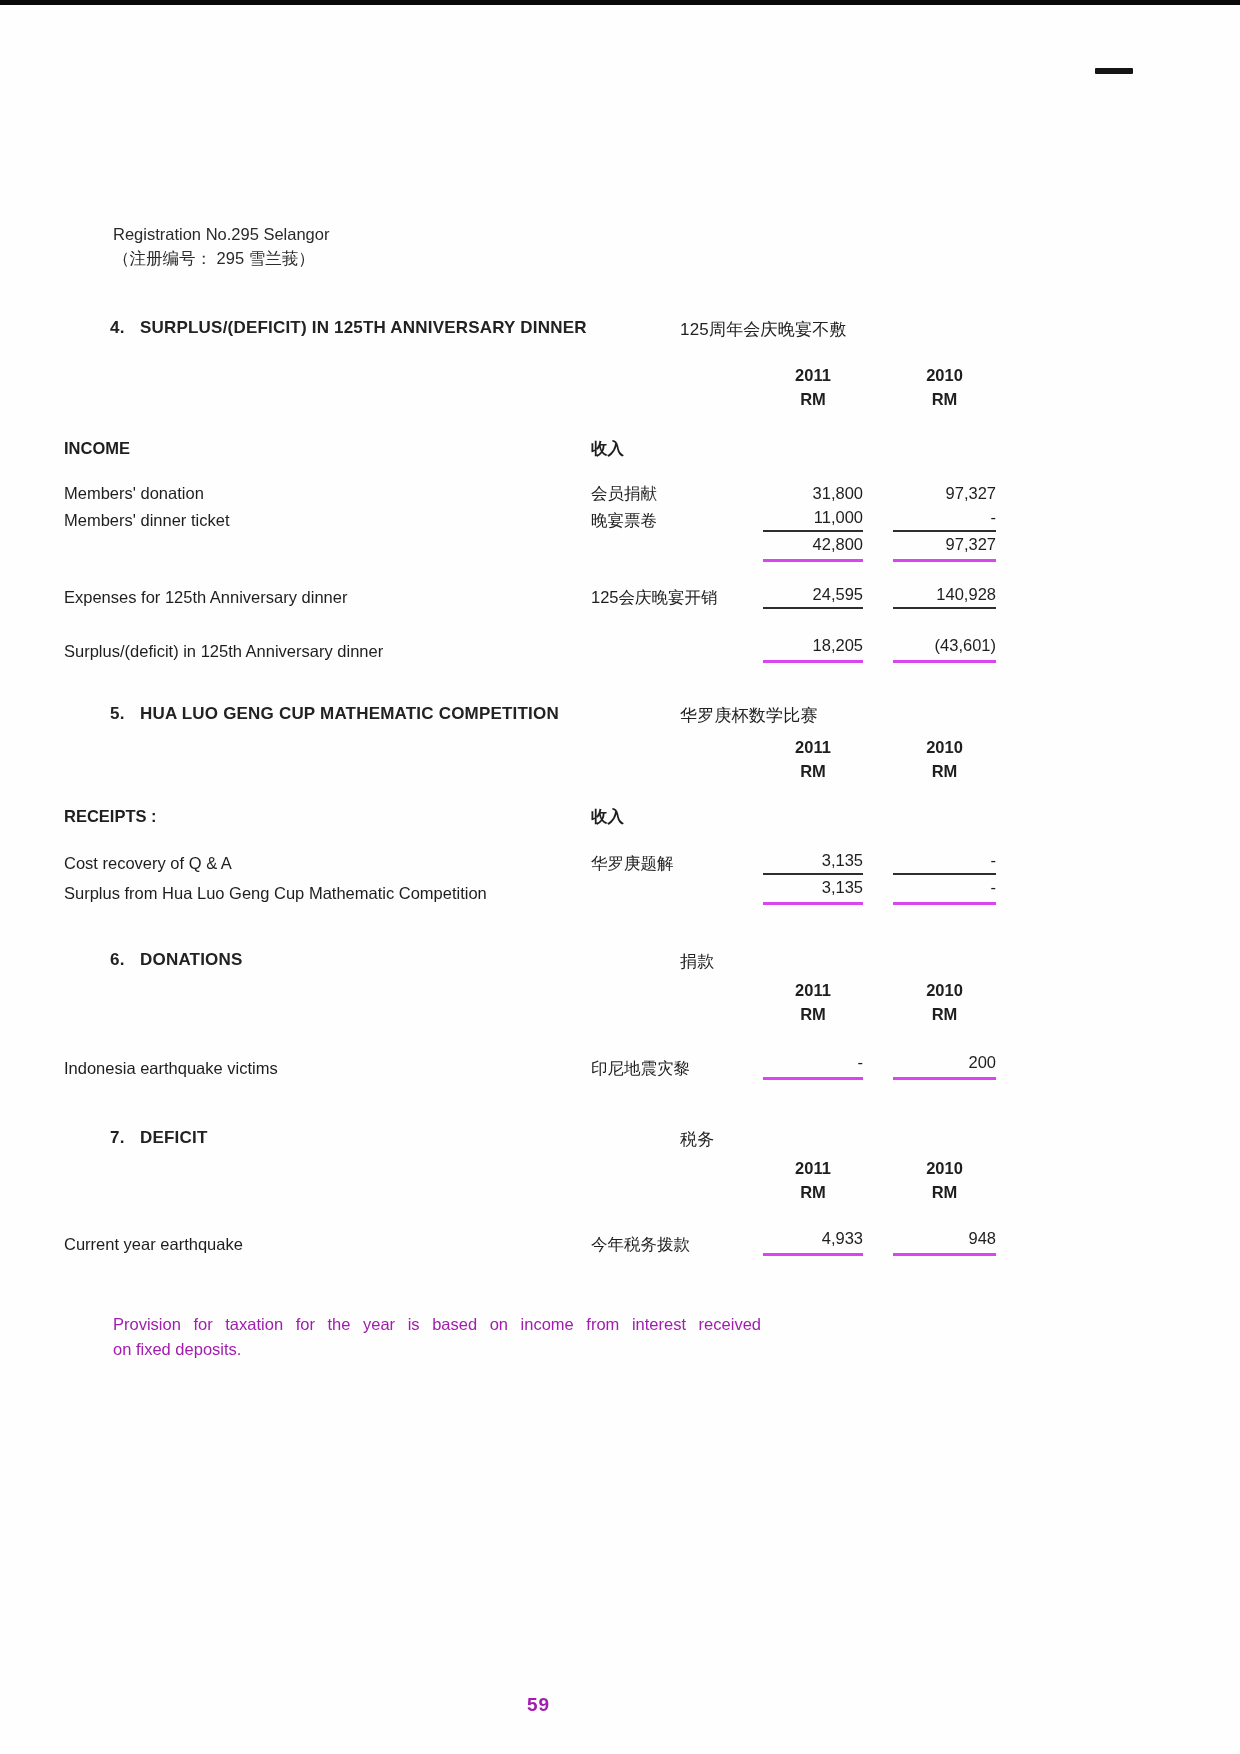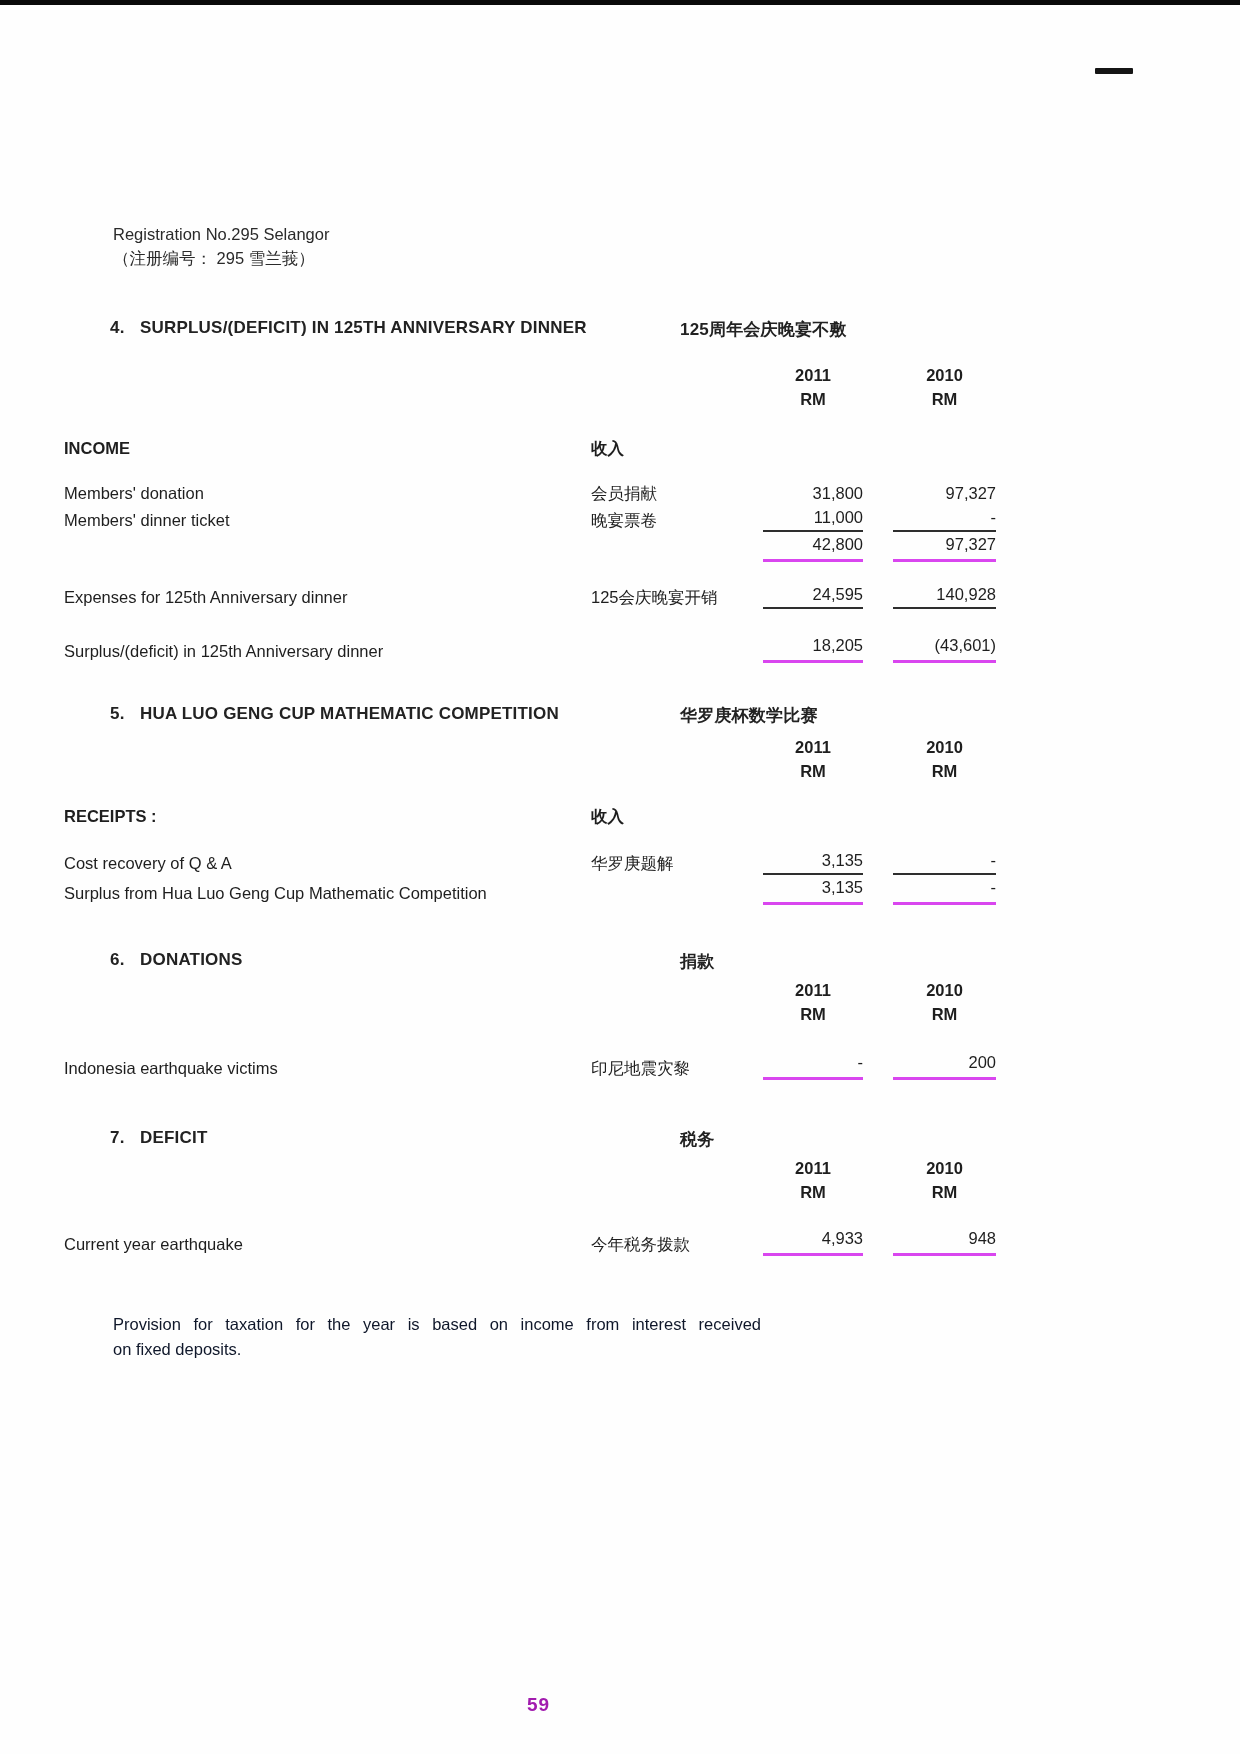--- a/index.html
+++ b/index.html
@@ -44,42 +44,42 @@
   
   .sec-heading {
     display: grid;
     grid-template-columns: 30px 540px auto;
     padding-left: 110px;
     font-weight: bold;
     font-size: 17px;
     letter-spacing: 0.2px;
     color: #222;
   }
-  .sec-heading .zh { font-weight: bold; }
+  .sec-heading .zh { font-weight: normal; }
   
   .frow {
     display: grid;
     grid-template-columns: 527px 172px 100px 30px 103px;
     padding-left: 64px;
     font-size: 16.5px;
     line-height: 24px;
     align-items: end;
   }
   .frow .num { text-align: right; }
   .frow .cnum { text-align: center; }
   .subhead { font-weight: bold; }
   .u-thin  { border-bottom: 2px solid #2e2e2e; padding-bottom: 1px; }
   .u-thick { border-bottom: 3px solid #d946ef; padding-bottom: 3px; }
   .years { font-weight: bold; }
   .note {
     margin-left: 113px;
     width: 648px;
     font-size: 16.5px;
     line-height: 25px;
-    color: #0f172a;
+    color: #a21caf;
   }
   .note .just { text-align: justify; text-align-last: justify; }
   .page-num {
     position: absolute;
     left: 527px; top: 1694px;
     font-size: 19px;
     font-weight: bold;
     color: #a21caf;
     letter-spacing: 1px;
   }

